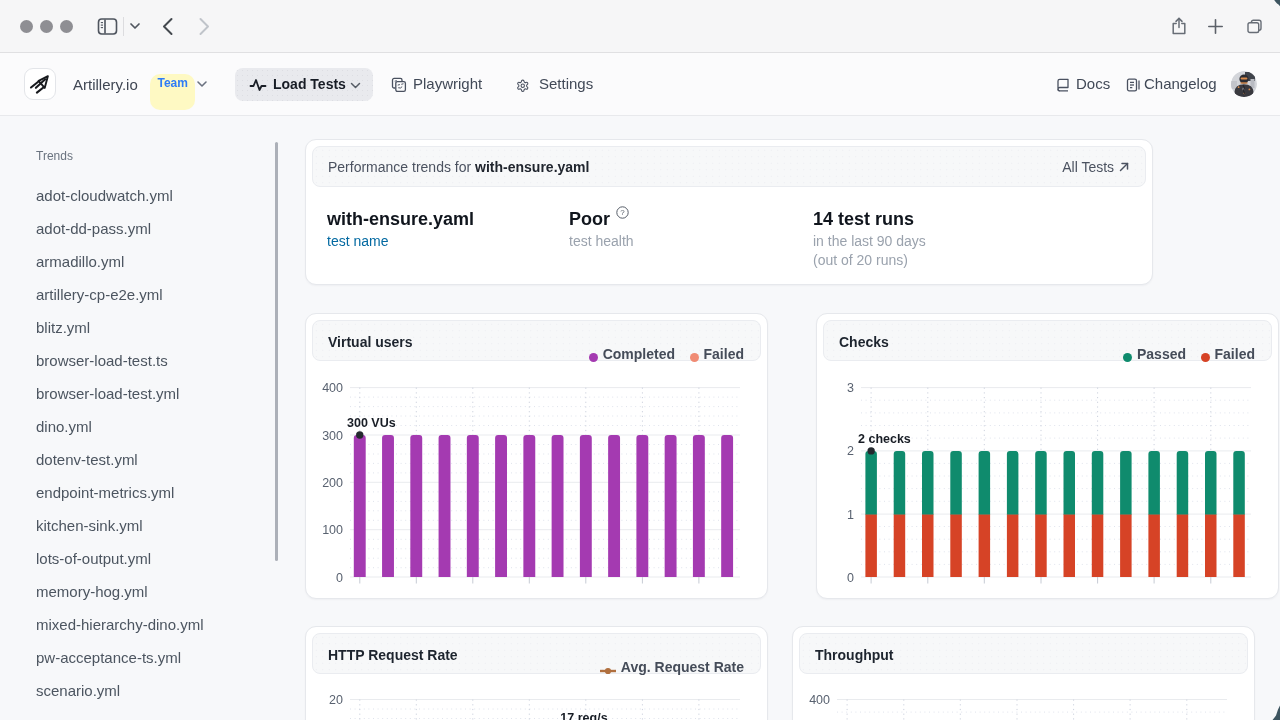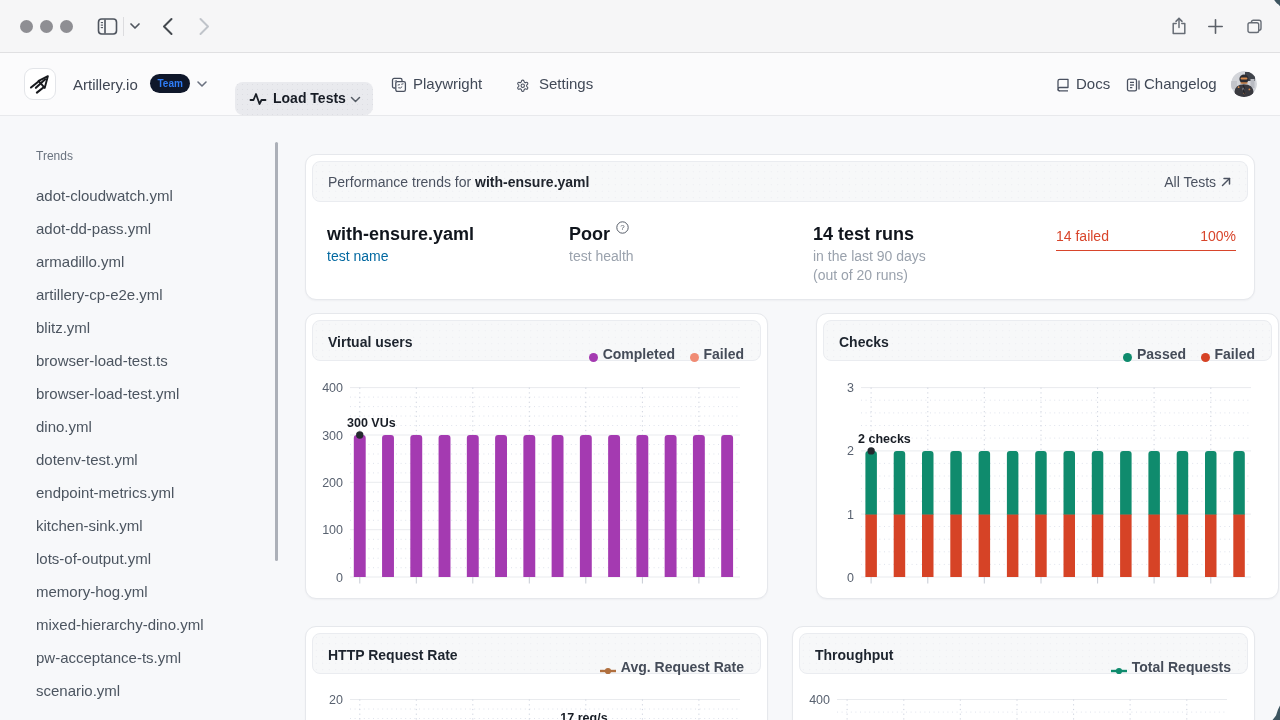--- a/index.html
+++ b/index.html
@@ -5,22 +5,22 @@
 html,body { width:1280px; height:720px; overflow:hidden; font-family:"Liberation Sans", sans-serif; }
 body { background:#f7f8fa; position:relative; }
 .abs { position:absolute; }
 
 #chrome { position:absolute; left:0; top:0; width:1280px; height:53px; background:#f6f6f7; border-bottom:1px solid #e0e0e2; }
 .dot { position:absolute; top:19.5px; width:13px; height:13px; border-radius:50%; background:#8e8e93; }
 
 #apphead { position:absolute; left:0; top:53px; width:1280px; height:63px; background:#fbfbfc; border-bottom:1px solid #e8e9ec;text-align:center; }
 #logo { position:absolute; left:24px; top:15px; width:32px; height:32px; background:#fff; border:1px solid #e3e5e9; border-radius:9px; }
 .hname { position:absolute; top:23px; font-size:15px; color:#3f4653; }
-.badge { position:absolute; left:150px; top:21px; height:19px; padding:0 7.5px; background:#0f172a; border-radius:10px; font-size:10px; font-weight:bold; color:#2f7cf6; line-height:19px; }
-#loadbtn { position:absolute; left:235px; top:29px; width:138px; height:33px; background:#e9eaee; border-radius:8px;
+.badge { position:absolute; left:150px; top:21px; height:36px; padding:0 7.5px; background:#fef9c3; border-radius:10px; font-size:12px; font-weight:bold; color:#2f7cf6; line-height:19px; }
+#loadbtn { position:absolute; left:235px; top:15px; width:138px; height:33px; background:#e9eaee; border-radius:8px;
   background-image:radial-gradient(#dddee3 0.85px, transparent 0.85px); background-size:5px 5px; }
 #loadbtn span { position:absolute; left:38px; top:8px; font-size:14px; font-weight:bold; color:#171c25; }
 .navtxt { position:absolute; top:22px; font-size:15px; color:#414957; }
 
 #trendlbl { position:absolute; left:36px; top:149px; font-size:12px; color:#6a737f; }
 .sitem { position:absolute; left:36px; font-size:15px; color:#4c5560; }
 #sscroll { position:absolute; left:274.5px; top:142px; width:3.5px; height:419px; border-radius:2px; background:#acb0b8; }
 
 .card { position:absolute; background:#fff; border:1px solid #e6e8ec; border-radius:11px; box-shadow:0 1px 2px rgba(16,24,40,.04); }
 .pill { position:absolute; left:6px; top:6px; right:6px; height:41px; background:#f7f8f9; border:1px solid #eaecf0; border-radius:8px;
@@ -160,43 +160,39 @@
 <div class="sitem" style="top:417.5px">dino.yml</div>
 <div class="sitem" style="top:450.5px">dotenv-test.yml</div>
 <div class="sitem" style="top:483.5px">endpoint-metrics.yml</div>
 <div class="sitem" style="top:516.5px">kitchen-sink.yml</div>
 <div class="sitem" style="top:549.5px">lots-of-output.yml</div>
 <div class="sitem" style="top:582.5px">memory-hog.yml</div>
 <div class="sitem" style="top:615.5px">mixed-hierarchy-dino.yml</div>
 <div class="sitem" style="top:648.5px">pw-acceptance-ts.yml</div>
 <div class="sitem" style="top:681.5px">scenario.yml</div>
 <div id="sscroll"></div>
-<div class="card" style="left:305px;top:154px;width:950px;height:146px">
+<div class="card" style="left:305px;top:139px;width:848px;height:146px">
 <div class="pill">
       <div style="position:absolute;left:15px;top:12px;font-size:14px;color:#4b5260">Performance trends for <b style="color:#20252e">with-ensure.yaml</b></div>
 <div style="position:absolute;right:16px;top:12px;font-size:14px;color:#4b5260">All Tests <svg width="10" height="10" viewBox="0 0 10 10" fill="none" stroke="#4b5260" stroke-width="1.5" stroke-linecap="round" stroke-linejoin="round" style="margin-left:1px">
           <path d="M1.5 8.5 L8.5 1.5"></path>
           <path d="M3 1.5 H8.5 V7"></path>
         </svg></div>
     </div>
 <div style="position:absolute;left:21px;top:69px;font-size:18px;font-weight:bold;color:#10151d">with-ensure.yaml</div>
 <div style="position:absolute;left:21px;top:93px;font-size:14px;color:#0369a1">test name</div>
 <div style="position:absolute;left:263px;top:69px;font-size:18px;font-weight:bold;color:#10151d">Poor</div>
 <svg style="position:absolute;left:310px;top:66px" width="13" height="13" viewBox="0 0 13 13" fill="none">
       <circle cx="6.5" cy="6.5" r="5.7" stroke="#565d68" stroke-width="1"></circle>
       <text x="6.5" y="9.2" font-size="8" fill="#565d68" text-anchor="middle" font-family="Liberation Sans">?</text>
     </svg>
 <div style="position:absolute;left:263px;top:93px;font-size:14px;color:#9aa2ad">test health</div>
 <div style="position:absolute;left:507px;top:69px;font-size:18px;font-weight:bold;color:#10151d">14 test runs</div>
 <div style="position:absolute;left:507px;top:91.5px;font-size:14px;line-height:19px;color:#9aa2ad">in the last 90 days<br>(out of 20 runs)</div>
 <div style="position:absolute;left:750px;top:66px;width:180px">
-<div style="display:flex;justify-content:space-between;font-size:14px;color:#d8452b;padding-top:6.5px;padding-bottom:6px;border-bottom:1.5px solid #d8452b">
-        <span>14 failed</span>
-        <span>100%</span>
-      </div>
 </div>
 </div>
 <div class="card" style="left:305px;top:313px;width:463px;height:286px">
     <div class="pill">
       <div class="ptitle">Virtual users</div>
       <div class="legrow">
         <div class="ldot2" style="background:#a43ab1"></div>
         <div class="leg">Completed</div>
         <div class="ldot2" style="background:#f08b74"></div>
         <div class="leg">Failed</div>
@@ -361,27 +357,20 @@
       <line x1="223.3" y1="72.5" x2="223.3" y2="101.5" stroke="#ccd1dd" stroke-width="1" stroke-dasharray="1.2 3.5"></line>
       <line x1="279.8" y1="72.5" x2="279.8" y2="101.5" stroke="#ccd1dd" stroke-width="1" stroke-dasharray="1.2 3.5"></line>
       <line x1="336.4" y1="72.5" x2="336.4" y2="101.5" stroke="#ccd1dd" stroke-width="1" stroke-dasharray="1.2 3.5"></line>
       <line x1="392.9" y1="72.5" x2="392.9" y2="101.5" stroke="#ccd1dd" stroke-width="1" stroke-dasharray="1.2 3.5"></line>
       <text x="278" y="94.5" font-size="12.5" font-weight="bold" fill="#181d25" text-anchor="middle" font-family="Liberation Sans">17 req/s</text>
     </svg>
   </div>
 <div class="card" style="left:792px;top:625.5px;width:463px;height:286px">
     <div class="pill">
       <div class="ptitle">Throughput</div>
-      <div class="legrow">
-        <svg style="margin:0 5px 0 15px;flex:none" width="16" height="8" viewBox="0 0 16 8">
-          <line x1="0" y1="4" x2="16" y2="4" stroke="#0f8b6d" stroke-width="2.4"></line>
-          <circle cx="8" cy="4" r="3.1" fill="#0f8b6d"></circle>
-        </svg>
-        <div class="leg">Total Requests</div>
-      </div>
     </div>
     <svg class="abs" style="left:0;top:0" width="463" height="286" viewBox="0 0 463 286">
       <line x1="44" y1="85.1" x2="434" y2="85.1" stroke="#dfe3ec" stroke-width="1" stroke-dasharray="1 3.6"></line>
       <line x1="44" y1="97.8" x2="434" y2="97.8" stroke="#dfe3ec" stroke-width="1" stroke-dasharray="1 3.6"></line>
       <text x="37" y="77" font-size="12.5" fill="#596270" text-anchor="end" font-family="Liberation Sans">400</text>
       <line x1="44" y1="72.5" x2="434" y2="72.5" stroke="#e9ebee" stroke-width="1"></line>
       <line x1="54.1" y1="72.5" x2="54.1" y2="101.5" stroke="#ccd1dd" stroke-width="1" stroke-dasharray="1.2 3.5"></line>
       <line x1="110.8" y1="72.5" x2="110.8" y2="101.5" stroke="#ccd1dd" stroke-width="1" stroke-dasharray="1.2 3.5"></line>
       <line x1="167.3" y1="72.5" x2="167.3" y2="101.5" stroke="#ccd1dd" stroke-width="1" stroke-dasharray="1.2 3.5"></line>
       <line x1="224.0" y1="72.5" x2="224.0" y2="101.5" stroke="#ccd1dd" stroke-width="1" stroke-dasharray="1.2 3.5"></line>

